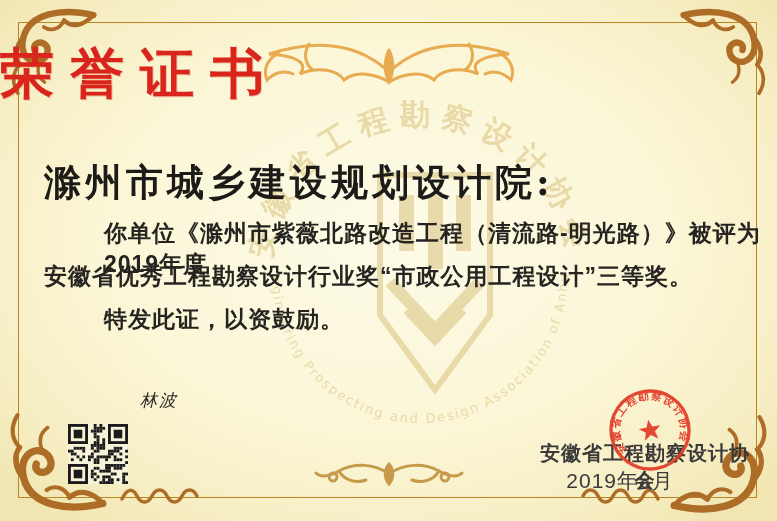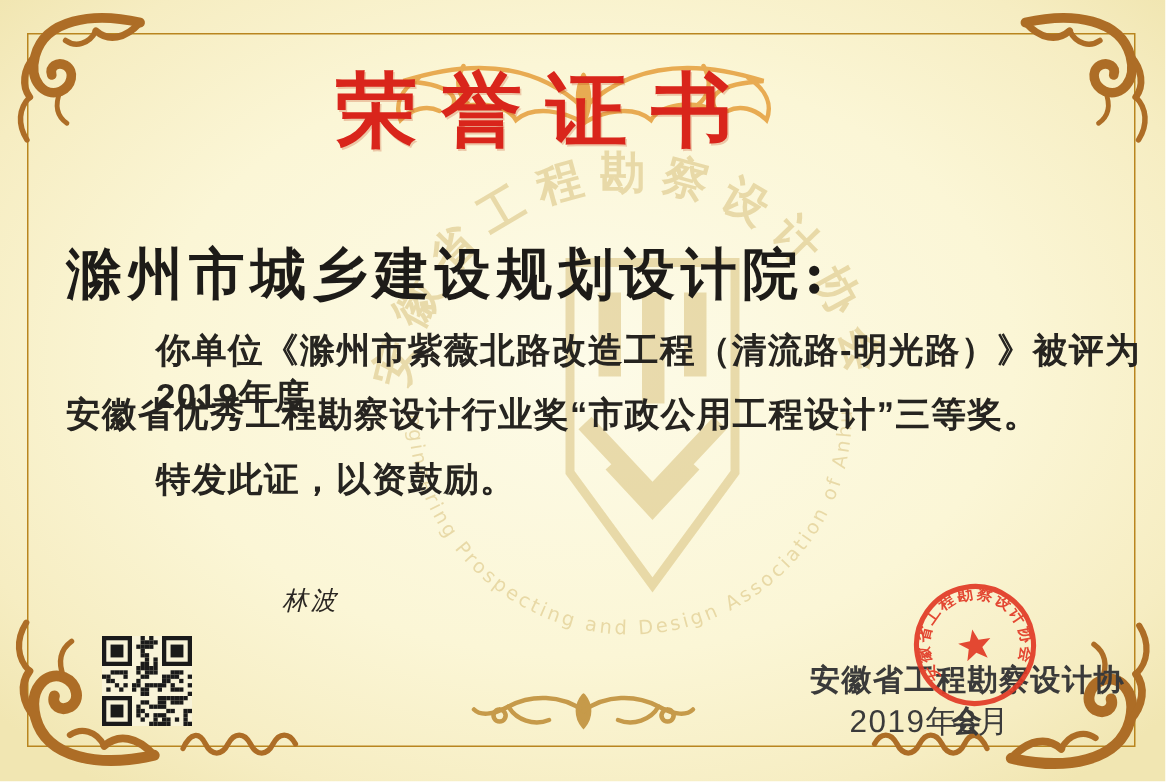--- a/index.html
+++ b/index.html
@@ -27,21 +27,21 @@
   .wave { position:absolute; color:#ad6d26; width:84px; height:22px; }
   .wave.l { left:118px; top:485px; }
   .wave.r { left:578px; top:485px; transform:scaleX(-1); }
   .bottom-orn { position:absolute; left:313px; top:460px; width:152px; height:34px; color:#c69a4a; }
 
   
   .watermark { position:absolute; left:213px; top:68px; width:414px; height:414px;
                opacity:.5; pointer-events:none; }
 
   
-  .title-wrap { position:absolute; left:0; top:30px; width:728px; height:90px; text-align:center; }
+  .title-wrap { position:absolute; left:0; top:30px; width:728px; height:90px; }
   .title-flourish { position:absolute; left:238px; top:32px; width:302px; height:76px; color:#e8ab52; }
   .page-title {
     position:relative; display:inline-block; margin-top:8px;
     font-family:"DejaVu Serif", serif; font-weight:bold;
     font-size:54px; letter-spacing:16px; color:#d9251b;
     text-shadow:1px 1px 0 rgba(190,60,20,.25);
   }
 
   .recipient {
     position:absolute; left:44px; top:158px; width:560px;
@@ -57,21 +57,21 @@
 
   .personnel {
     position:absolute; left:54px; top:355px; width:690px;
     font-family:"DejaVu Serif", serif; font-style:italic;
     font-size:17px; color:#2b2723; letter-spacing:.5px;
   }
   .personnel .plabel { font-style:normal; font-weight:bold; margin-right:6px; }
   .personnel-2 {
     position:absolute; left:140px; top:389px;
     font-family:"DejaVu Serif", serif; font-style:italic;
-    font-size:17px; color:#2b2723; letter-spacing:2px;margin-left:48px;
+    font-size:17px; color:#2b2723; letter-spacing:2px;
   }
 
   .qr { position:absolute; left:68px; top:424px; width:60px; height:60px; }
 
   .issuer-name {
     position:absolute; left:540px; top:440px; width:210px; text-align:center;
     font-size:20px; font-weight:700; color:#3a3a3a; letter-spacing:1px;
   }
   .issue-date {
     position:absolute; left:540px; top:467px; width:160px; text-align:center;

